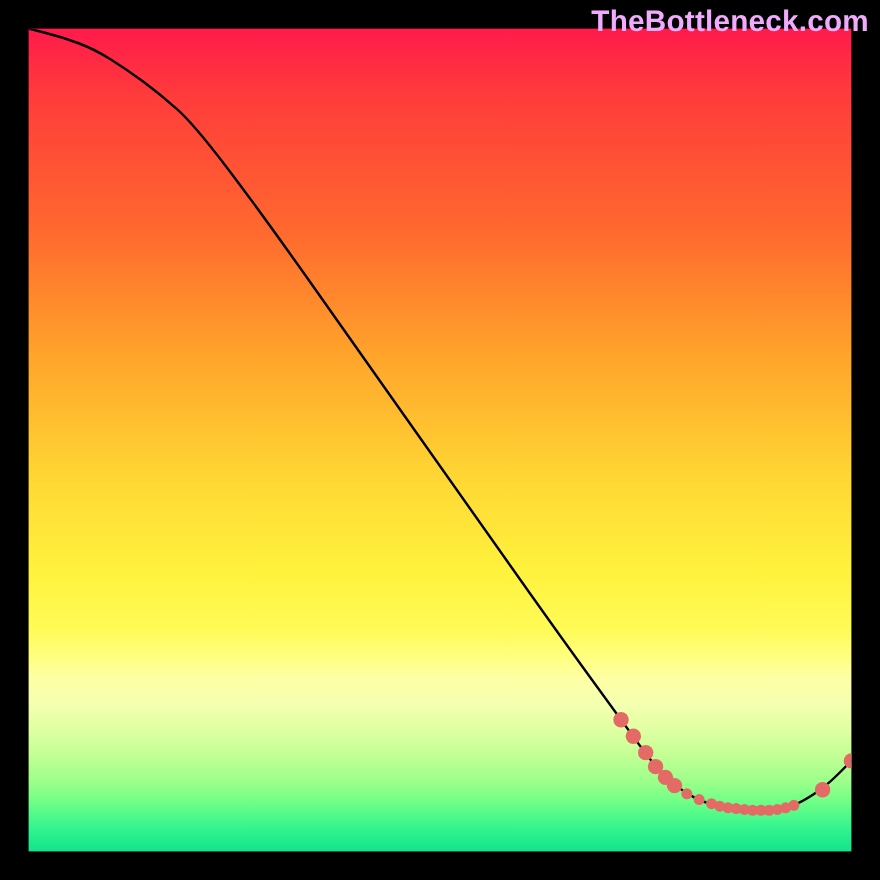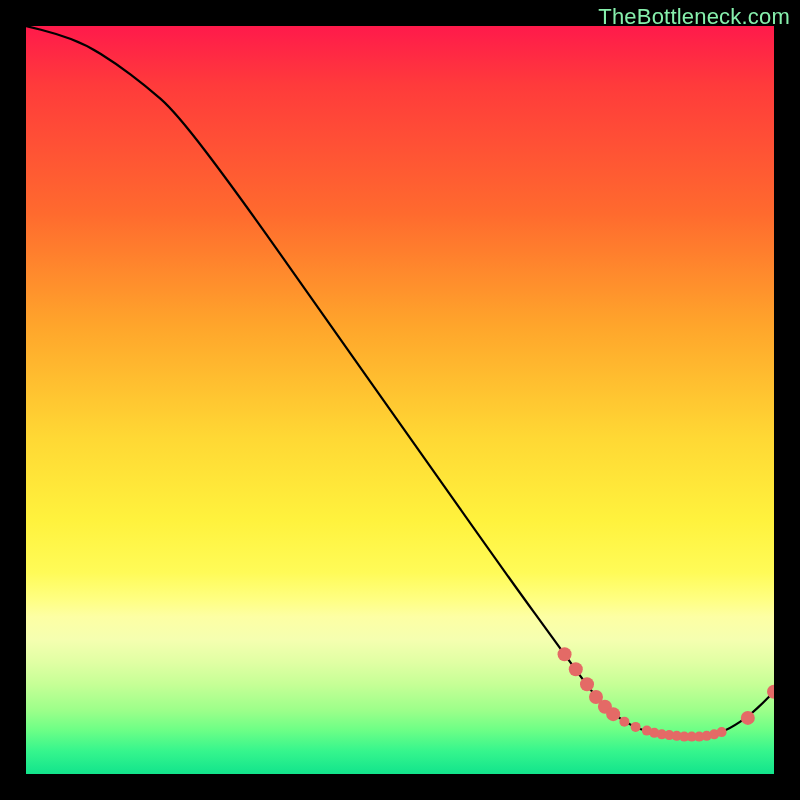--- a/index.html
+++ b/index.html
@@ -48,23 +48,23 @@
     left: 0;
     top: 0;
     width: 748px;
     height: 748px;
     display: block;
   }
   .watermark {
     position: absolute;
     top: 4px;
     right: 10px;
-    color: #86efac;
-    font-size: 22px;
-    font-weight: 400;
+    color: #f0abfc;
+    font-size: 27px;
+    font-weight: 700;
     letter-spacing: 0.2px;
     user-select: none;
   }
 </style>
 </head>
 <body>
 
 <div class="stage">
   <div class="plot">
     <svg viewBox="0 0 748 748" preserveAspectRatio="none">

